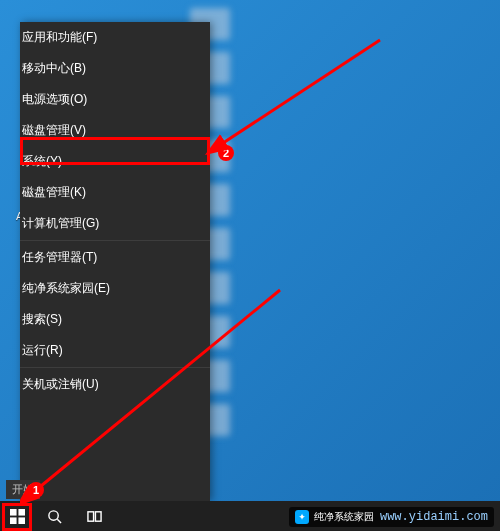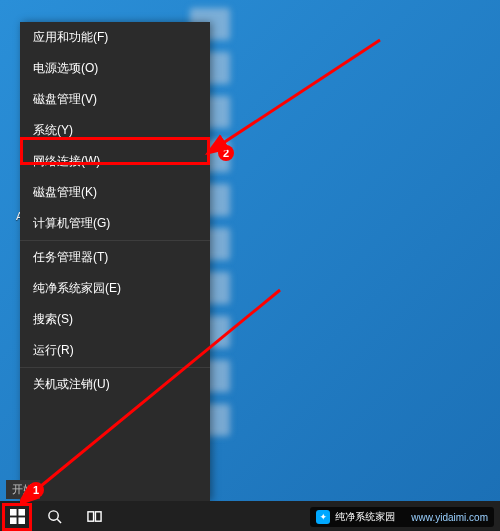--- a/index.html
+++ b/index.html
@@ -50,21 +50,21 @@
       top: 22px;
       bottom: 30px;
       width: 190px;
       background: #2b2b2b;
       color: #fff;
       display: flex;
       flex-direction: column;
       box-shadow: 2px 0 8px rgba(0,0,0,.4);
     }
     .menu-item {
-      padding: 7px 13px;
+      padding: 7px 2px;
       cursor: pointer;
       display: flex;
       align-items: center;
       justify-content: space-between;
       font-size: 12px;
     }
     .menu-sep {
       height: 1px;
       background: #3d3d3d;
       margin: 1px 0;
@@ -149,21 +149,21 @@
     }
     .wm-logo {
       width: 14px; height: 14px;
       background: #00a8ff;
       border-radius: 3px;
       display: flex;
       align-items: center;
       justify-content: center;
       font-size: 9px;
     }
-    .wm-url { color: #9ad0ff; margin-left: 11px; font-size: 10px; }
+    .wm-url { color: #9ad0ff; margin-left: 1px; font-size: 12px; font-family: Liberation Mono, monospace; }
     .start-tooltip {
       position: absolute;
       left: 6px;
       bottom: 32px;
       background: #333;
       color: #bfbfbf;
       font-size: 11px;
       padding: 2px 6px;
       z-index: 5;
     }
@@ -185,30 +185,30 @@
     <div class="blur-icon"></div>
   </div>
   <span class="desktop-label">Ad</span>
 </div>
 
 <div class="context-menu">
   <div class="menu-item">
       <span>应用和功能(F)</span>
     </div>
   <div class="menu-item">
+      <span>移动中心(B)</span>
+    </div>
+  <div class="menu-item">
       <span>电源选项(O)</span>
     </div>
   <div class="menu-item">
       <span>磁盘管理(V)</span>
     </div>
   <div class="menu-item">
       <span>系统(Y)</span>
-    </div>
-  <div class="menu-item">
-      <span>网络连接(W)</span>
     </div>
   <div class="menu-item">
       <span>磁盘管理(K)</span>
     </div>
   <div class="menu-item">
       <span>计算机管理(G)</span>
     </div>
   <div class="menu-sep"></div>
   <div class="menu-item">
       <span>任务管理器(T)</span>

